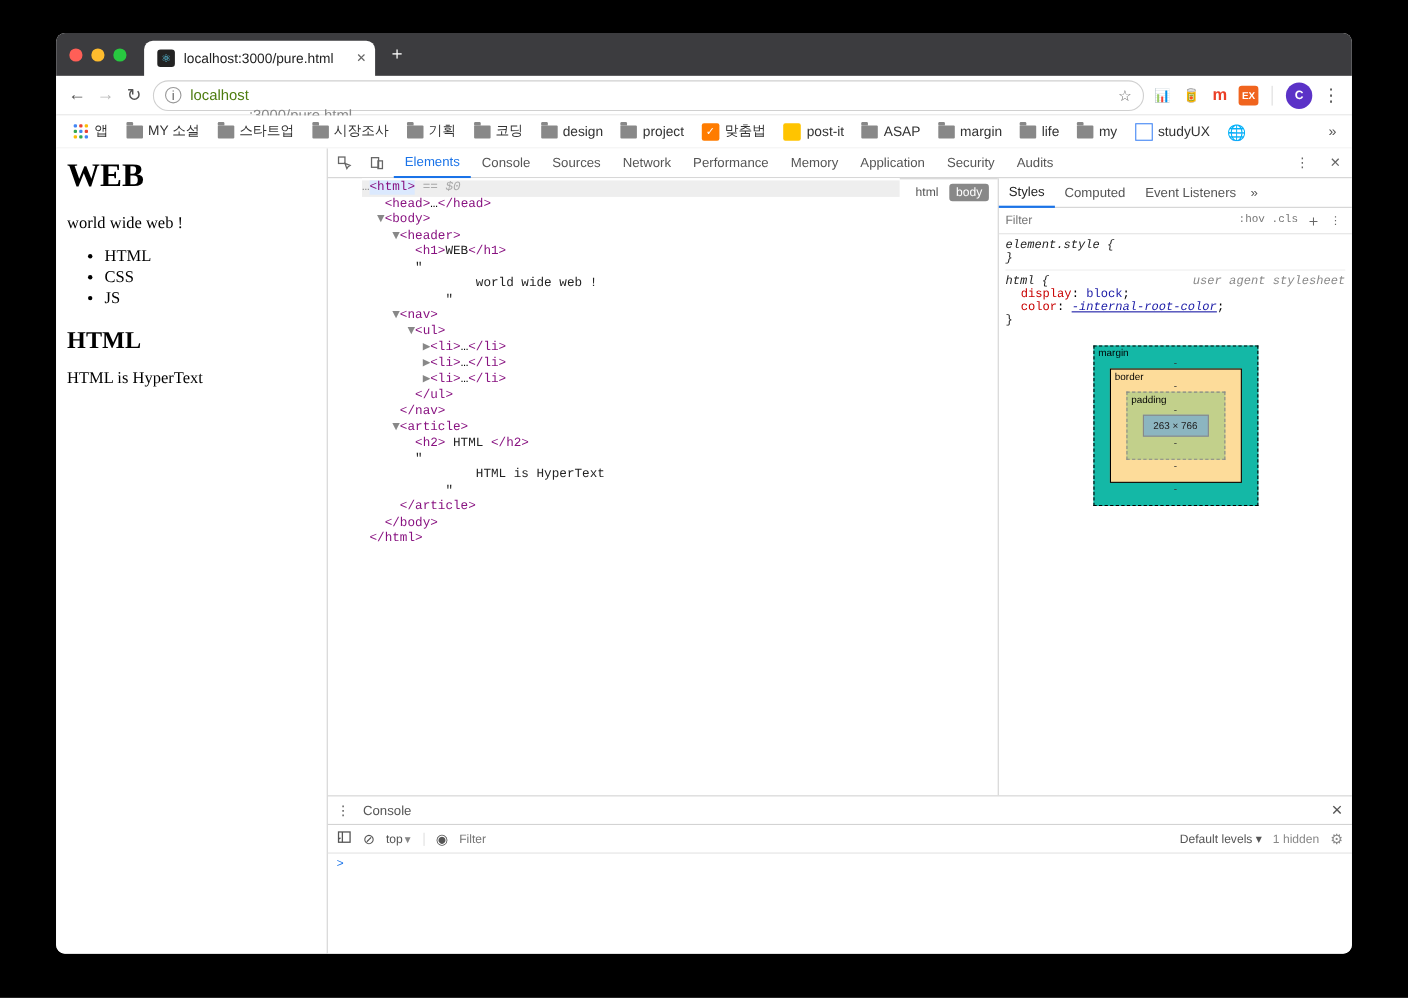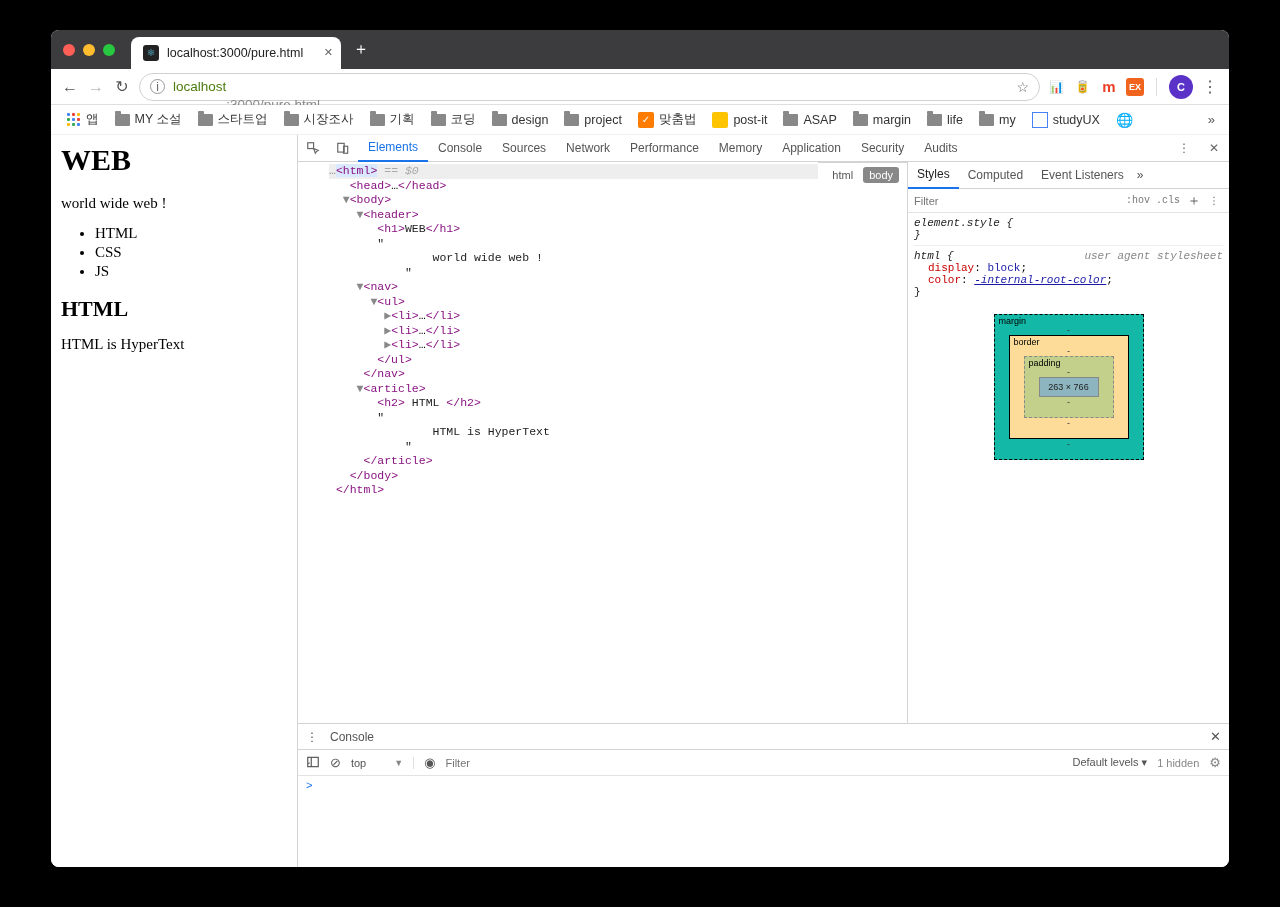--- a/index.html
+++ b/index.html
@@ -113,21 +113,21 @@
 .box-padding { background:#c2d08b; border-color:#888; border-style:dashed; }
 .box-content { background:#8cb5c0; border-color:#888; padding:4px 8px; color:#222; }
 .box-layer .lbl { position:absolute; top:1px; left:4px; font-size:9px; }
 .box-layer .dash { color:#333; }
 
 
 .console-hdr { height:26px; border-top:1px solid #d3d3d3; display:flex; align-items:center; font-family:-apple-system,sans-serif; font-size:12px; color:#555; padding:0 8px; }
 .console-hdr .dots { margin-right:12px; cursor:pointer; color:#555; }
 .console-hdr .cx { margin-left:auto; font-size:13px; color:#555; cursor:pointer; }
 .console-bar { height:26px; border-top:1px solid #d3d3d3; display:flex; align-items:center; font-family:-apple-system,sans-serif; font-size:11px; color:#555; padding:0 8px; gap:10px; }
-.console-bar .sel-top { display:flex; align-items:center; border-right:1px solid #e0e0e0; padding-right:10px; gap:28px; }
+.console-bar .sel-top { display:flex; align-items:center; border-right:1px solid #e0e0e0; padding-right:10px; gap:0; }
 .console-bar .eye { font-size:13px; }
 .console-bar input { border:none; outline:none; font-size:11px; flex:1; }
 .console-bar .lvls { color:#555; }
 .console-bar .hidden-cnt { margin-left:auto; color:#888; }
 .console-bar .gear { color:#888; font-size:13px; cursor:pointer; }
 .console-body { height:92px; border-top:1px solid #e3e3e3; padding:4px 8px; font-size:11px; color:#1a73e8; }
 .console-body .prompt { color:#1a73e8; }
 
 svg.icon { width:14px; height:14px; }
 </style>

